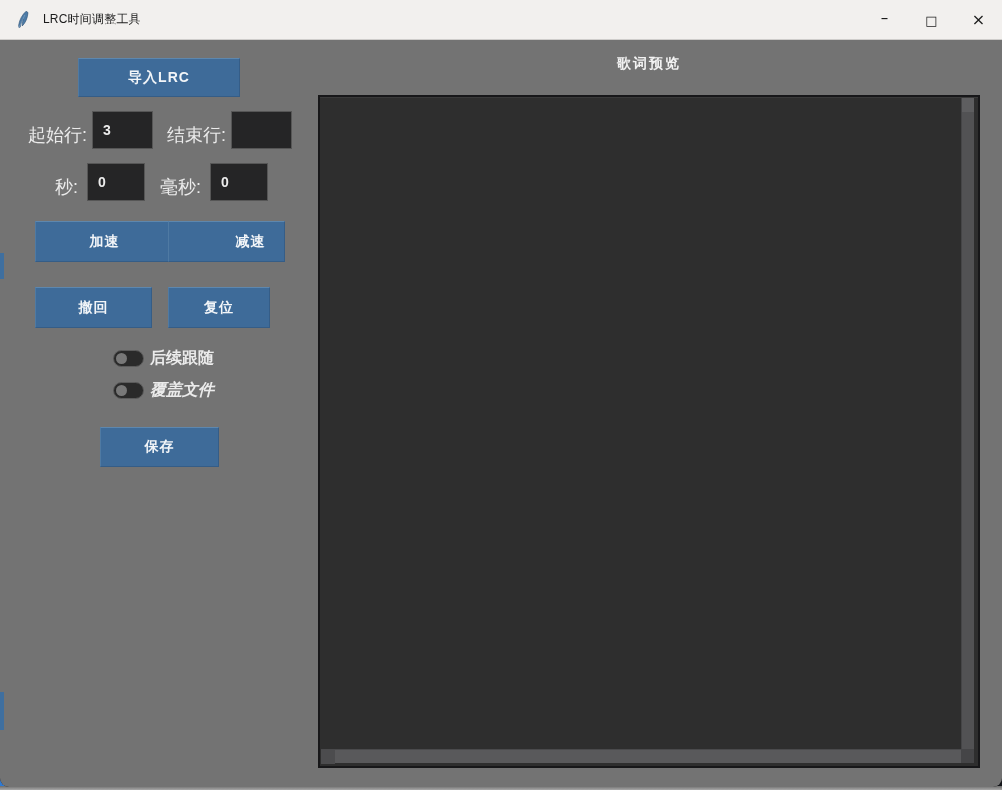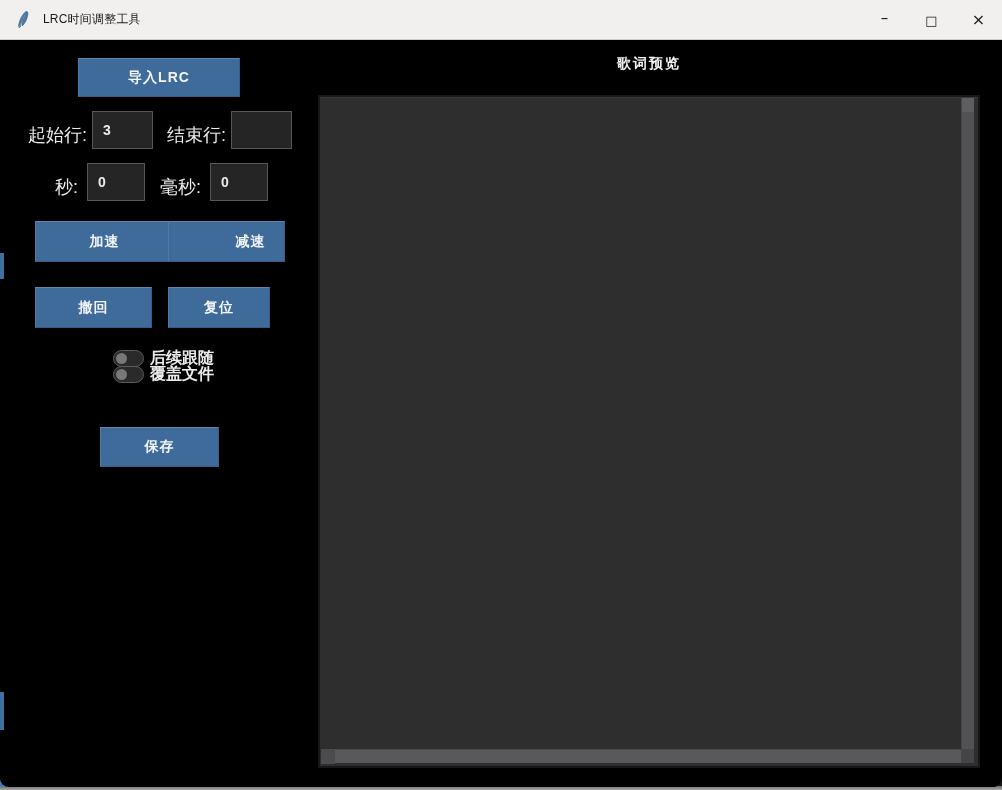--- a/index.html
+++ b/index.html
@@ -41,21 +41,21 @@
   .win-btn {
     width: 47px; height: 40px; display: flex; align-items: center; justify-content: center;
     color: #1b1b1b; cursor: default; background: transparent; border: none;
     font-family: "DejaVu Sans", sans-serif;
   }
   .win-btn .glyph-min { font-size: 15px; line-height: 1; transform: translateY(-2px); }
   .win-btn .glyph-max { font-size: 13px; line-height: 1; }
   .win-btn .glyph-close { font-size: 16px; line-height: 1; }
 
   
-  .main { position: absolute; left: 0; top: 40px; width: 1002px; height: 747px; background: #000000; }
+  .main { position: absolute; left: 0; top: 40px; width: 1002px; height: 747px; background: #737373; }
 
   .lbl { position: absolute; color: #ebebeb; font-size: 18px; font-weight: 400; }
 
   .tinput {
     position: absolute; background: #252526; border: 1px solid #565656;
     color: #ececec; font-size: 14px; font-weight: 600; padding-left: 10px;
     font-family: "Liberation Sans", "DejaVu Sans", sans-serif;
     outline: none;
   }
 
@@ -156,21 +156,21 @@
       <button class="blue-btn" style="left:168px; top:181px; width:117px; height:41px;padding-left:48px;">减速</button>
       <button class="blue-btn" style="left:35px; top:247px; width:117px; height:41px;">撤回</button>
       <button class="blue-btn" style="left:168px; top:247px; width:102px; height:41px;">复位</button>
 
       <div class="toggle-row" style="left:113px; top:308px;">
         <div class="toggle">
           <span class="knob"></span>
         </div>
         <span class="toggle-label">后续跟随</span>
       </div>
-      <div class="toggle-row" style="left:113px; top:324px;">
+      <div class="toggle-row" style="left:113px; top:340px;font-style:italic;">
         <div class="toggle">
           <span class="knob"></span>
         </div>
         <span class="toggle-label">覆盖文件</span>
       </div>
 
       <button class="blue-btn" style="left:100px; top:387px; width:119px; height:40px;">保存</button>
 
       <div class="preview-title">歌词预览</div>
 

